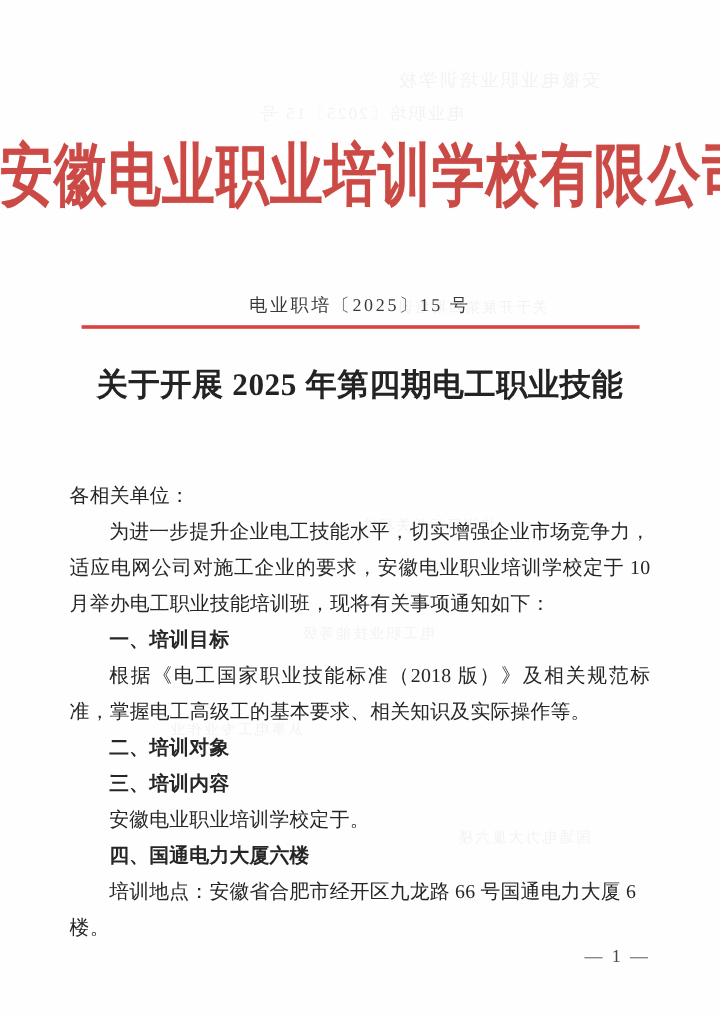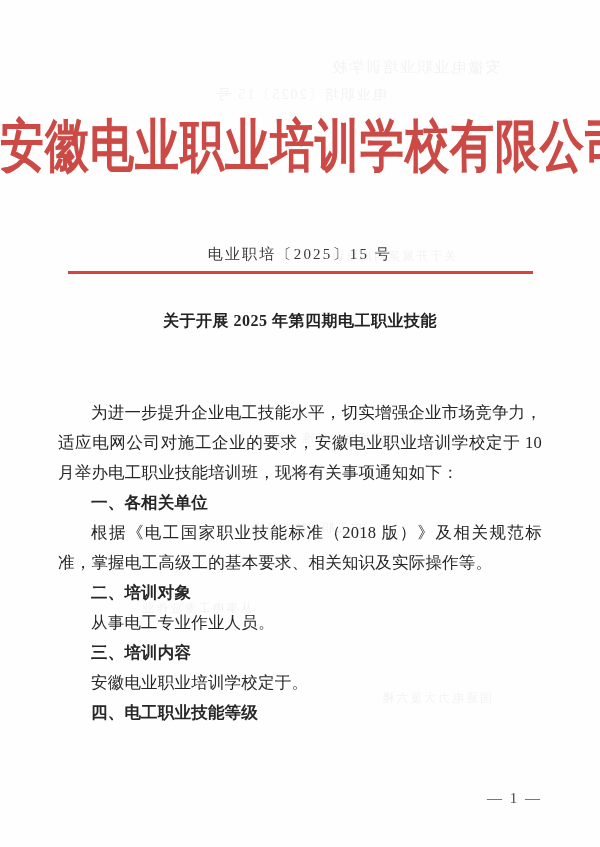--- a/index.html
+++ b/index.html
@@ -81,21 +81,21 @@
     background: #d8433f;
   }
 
   
   .doc-title {
     position: absolute;
     left: 70px;
     width: 460px;
     top: 304px;
     text-align: center;
-    font-size: 16px;
+    font-size: 26px;
     font-weight: bold;
     line-height: 34px;
     letter-spacing: 0.5px;
     color: #232323;
     font-family: "Liberation Serif", "DejaVu Serif", serif;
   }
   .doc-title .line2 { display: block; }
 
   
   .body {
@@ -156,31 +156,32 @@
   <div class="docnum">电业职培〔2025〕15 号</div>
 
   <div class="redrule"></div>
 
   <div class="doc-title">
     <span>关于开展 2025 年第四期电工职业技能</span>
   </div>
 
   <div class="body">
 
+    <p class="p-flush">各相关单位：</p>
 
     <p class="p-just">为进一步提升企业电工技能水平，切实增强企业市场竞争力，适应电网公司对施工企业的要求，安徽电业职业培训学校定于 10 月举办电工职业技能培训班，现将有关事项通知如下：</p>
 
-    <p class="p-section">一、各相关单位</p>
+    <p class="p-section">一、培训目标</p>
     <p class="p-just">根据《电工国家职业技能标准（2018 版）》及相关规范标准，掌握电工高级工的基本要求、相关知识及实际操作等。</p>
 
     <p class="p-section">二、培训对象</p>
-    <p class="p-indent">从事电工专业作业人员。</p>
 
     <p class="p-section">三、培训内容</p>
     <p class="p-indent">安徽电业职业培训学校定于。</p>
 
-    <p class="p-section">四、电工职业技能等级</p>
+    <p class="p-section">四、国通电力大厦六楼</p>
+    <p class="p-indent">培训地点：安徽省合肥市经开区九龙路 66 号国通电力大厦 6 楼。</p>
 
   </div>
 
   <div class="pagenum">— 1 —</div>
 
 </div>
 
 </body></html>

